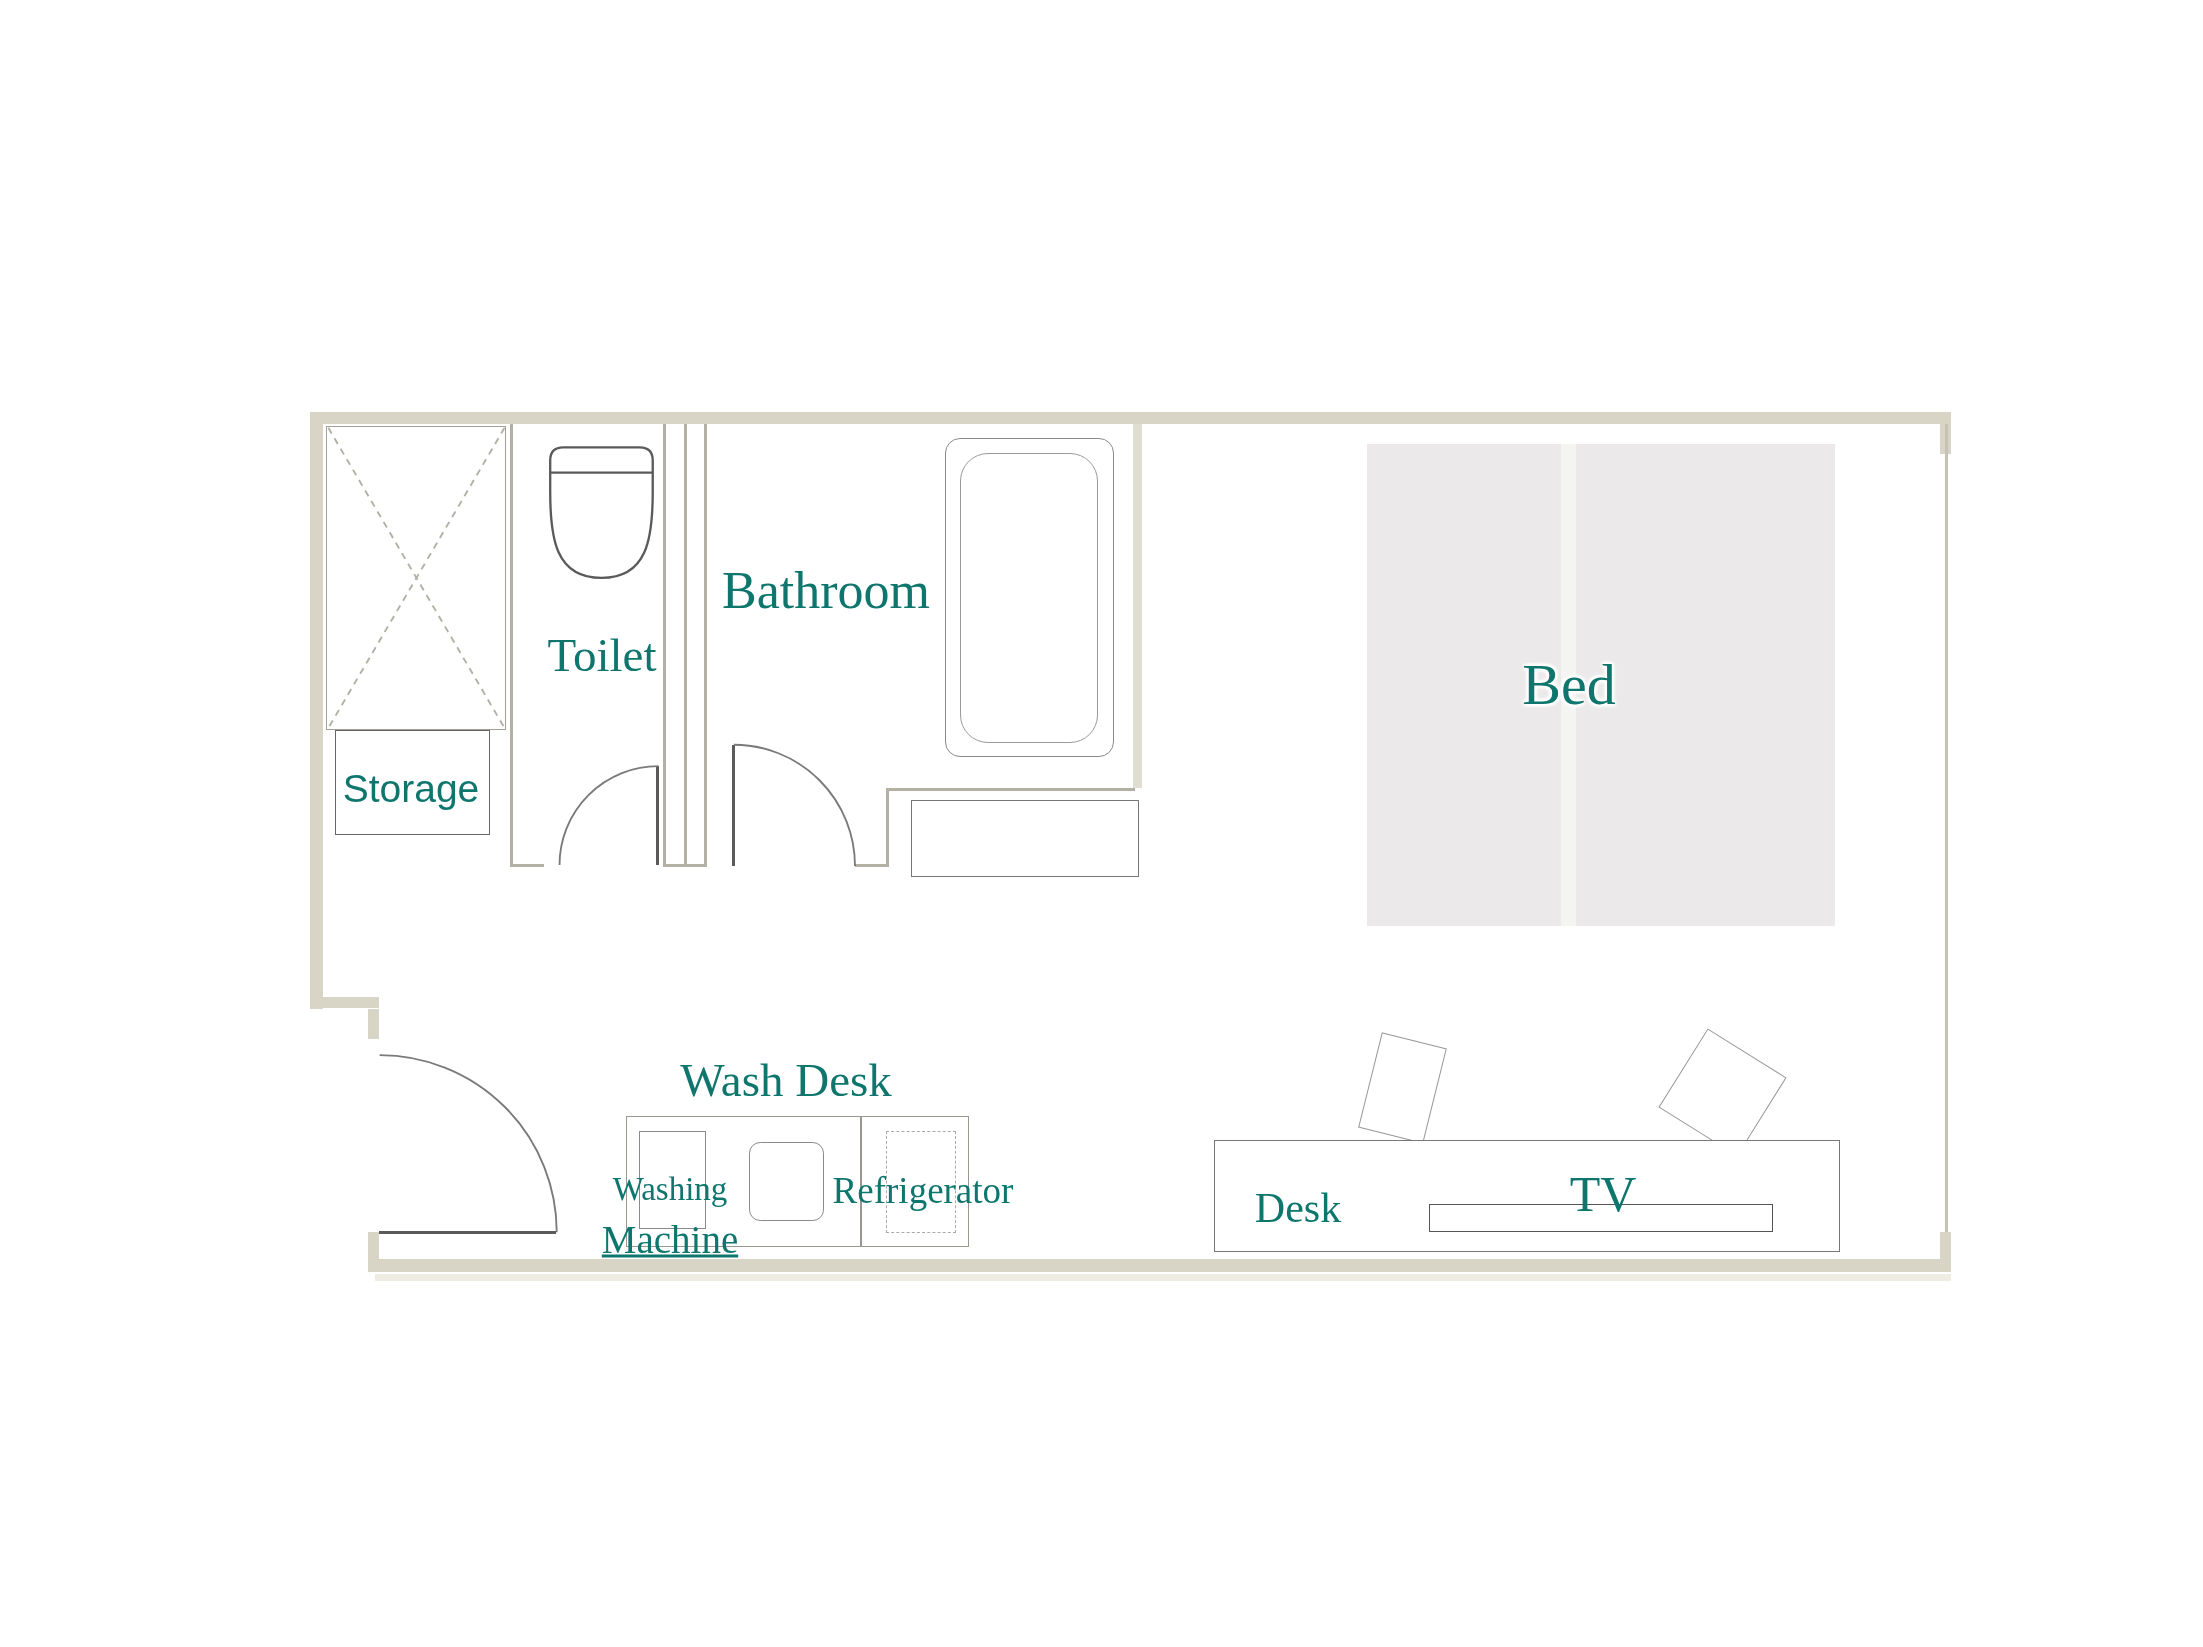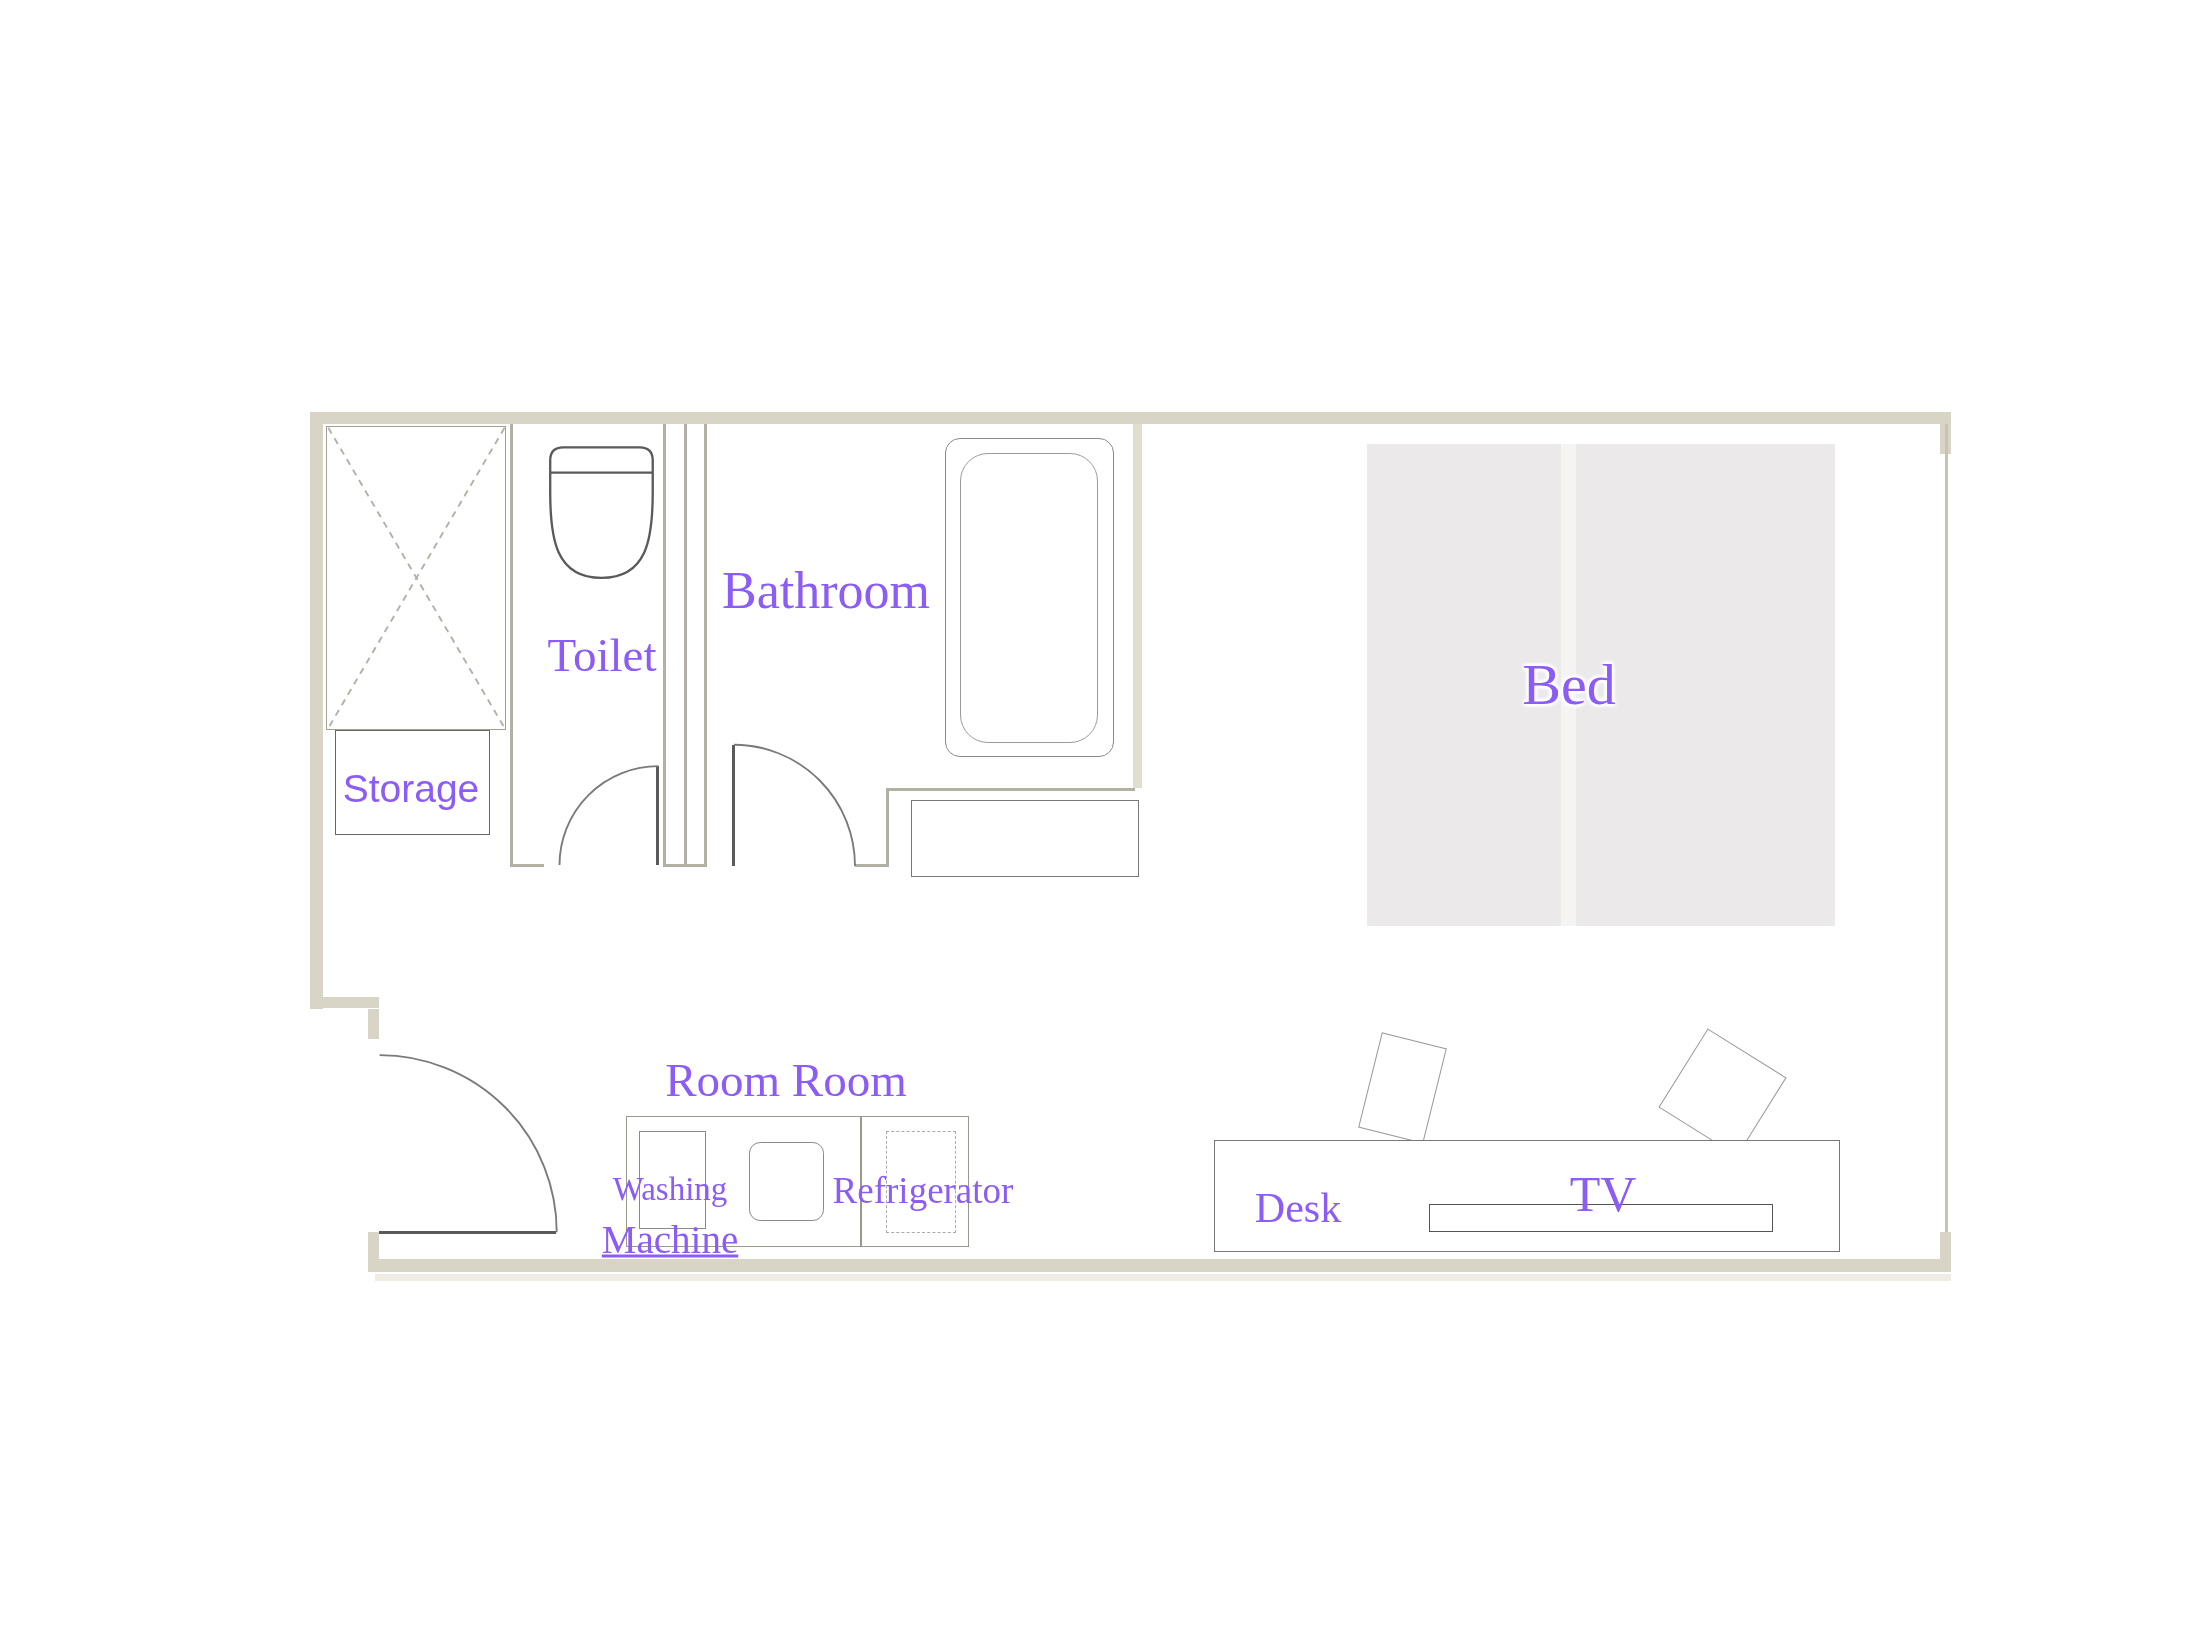--- a/index.html
+++ b/index.html
@@ -18,21 +18,21 @@
   .box{position:absolute;box-sizing:border-box;background:#ffffff;border:1.9px solid #999790;}
   .box-dark{border:1.9px solid #666;}
   .box-dashed{border:1.9px dashed #aaa;background:transparent;}
   .noFill{background:transparent;}
   
   .bed{position:absolute;background:#ebe9ea;}
   .bed-seam{position:absolute;background:#f4f4f2;}
   
   .overlay{position:absolute;left:0;top:0;width:2204px;height:1647px;}
   
-  .lbl{position:absolute;transform:translate(-50%,-50%);color:#8b5cf6;line-height:1;
+  .lbl{position:absolute;transform:translate(-50%,-50%);color:#0f766e;line-height:1;
        white-space:nowrap;font-family:"Liberation Serif",serif;}
   .lbl-sans{font-family:"Liberation Sans",sans-serif;text-align:right;}
   .lbl-bed{text-shadow:0 0 3.7px #fff,0 0 6.5px #fff,1.9px 1.9px 2.8px #fff,-1.9px -1.9px 2.8px #fff,
            1.9px -1.9px 2.8px #fff,-1.9px 1.9px 2.8px #fff;}
 </style>
 </head>
 <body>
 
 <div class="canvas">
 
@@ -102,21 +102,21 @@
       <path d="M 600 928 A 106 106 0 0 1 706 822"></path>
       <path d="M 787 799 A 130 130 0 0 1 917 929"></path>
       <path d="M 597 1322 A 190 190 0 0 0 407 1132"></path>
     </g>
   </svg>
 
   <div class="lbl" style="left:826px;top:591px;font-size:52px;">Bathroom</div>
   <div class="lbl" style="left:602px;top:655px;font-size:47px;">Toilet</div>
   <div class="lbl lbl-sans" style="left:411px;top:788px;font-size:39px;">Storage</div>
   <div class="lbl lbl-bed" style="left:1569px;top:685px;font-size:58px;">Bed</div>
-  <div class="lbl" style="left:786px;top:1080px;font-size:47px;">Room Room</div>
+  <div class="lbl" style="left:786px;top:1080px;font-size:47px;">Wash Desk</div>
   <div class="lbl" style="left:670px;top:1189px;font-size:33px;">Washing</div>
   <div class="lbl" style="left:670px;top:1239px;font-size:39px;text-decoration:underline;">Machine</div>
   <div class="lbl" style="left:923px;top:1190px;font-size:37px;">Refrigerator</div>
   <div class="lbl" style="left:1298px;top:1208px;font-size:42px;">Desk</div>
   <div class="lbl" style="left:1603px;top:1194px;font-size:50px;">TV</div>
 
 </div>
 
 
 </body></html>

